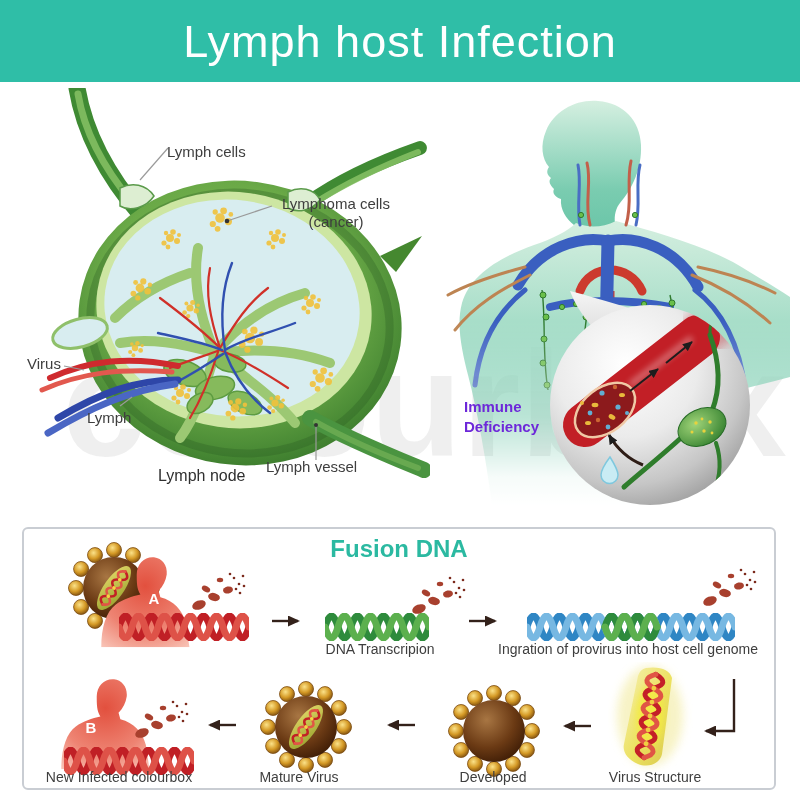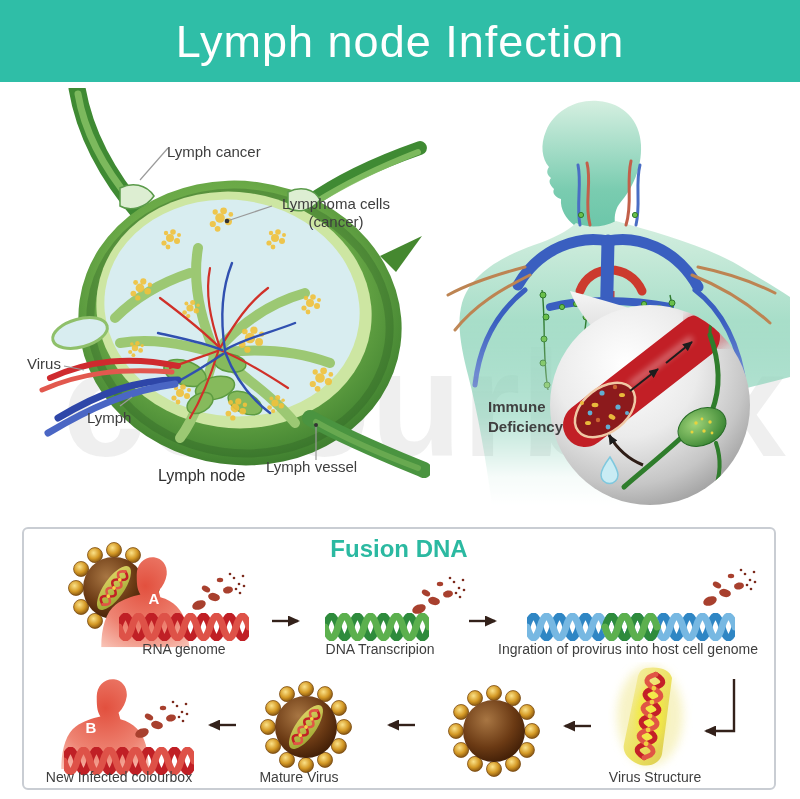--- a/index.html
+++ b/index.html
@@ -156,21 +156,21 @@
       <circle cx="3" cy="-6" r="2.8"></circle>
             <circle cx="-4" cy="-5" r="2.2"></circle>
             <circle cx="9" cy="-3" r="2"></circle>
             <circle cx="-2" cy="9" r="2.4"></circle>
     </g>
   </symbol>
 </defs>
 </svg>
 
 <div class="abs" id="title-bar"></div>
-<div class="abs" id="title-text">Lymph node Infection</div>
+<div class="abs" id="title-text">Lymph host Infection</div>
 
 <div class="abs" id="watermark">colourbox</div>
 
 <svg class="abs" style="left:20px;top:88px" width="410" height="415" viewBox="0 0 410 415">
 
   <path d="M57,0 C64,42 85,85 122,128" fill="none" stroke="#3f8a33" stroke-width="17" stroke-linecap="round"></path>
   <path d="M58,6 C64,42 82,78 112,114" fill="none" stroke="#8cc468" stroke-width="7" stroke-linecap="round" opacity="0.8"></path>
   <path d="M400,60 C360,74 320,92 288,115" fill="none" stroke="#3f8a33" stroke-width="14" stroke-linecap="round"></path>
   <path d="M398,64 C362,78 328,94 296,114" fill="none" stroke="#8cc468" stroke-width="6" stroke-linecap="round" opacity="0.8"></path>
 
@@ -245,21 +245,21 @@
     <path d="M148,60 L120,92"></path>
     <path d="M252,118 L207,133"></path>
     <path d="M44,278 L64,282"></path>
     <path d="M100,318 L112,309"></path>
     <path d="M296,338 L296,372"></path>
   </g>
   <circle cx="207" cy="133" r="2.3" fill="#333"></circle>
   <circle cx="296" cy="337" r="2" fill="#333"></circle>
 </svg>
 
-<div class="abs lbl" style="left:167px;top:143px">Lymph cancer</div>
+<div class="abs lbl" style="left:167px;top:143px">Lymph cells</div>
 <div class="abs lbl center" style="left:266px;top:195px;width:140px">
   <span>Lymphoma cells</span><br>
   <span>(cancer)</span>
 </div>
 <div class="abs lbl" style="left:27px;top:355px">Virus</div>
 <div class="abs lbl" style="left:87px;top:409px">Lymph</div>
 <div class="abs lbl-bold" style="left:158px;top:467px">Lymph node</div>
 <div class="abs lbl" style="left:266px;top:458px">Lymph vessel</div>
 
 <svg class="abs" style="left:430px;top:95px" width="360" height="410" viewBox="0 0 360 410">
@@ -377,21 +377,21 @@
             <circle cx="282" cy="338" r="1.4"></circle>
           </g>
     </g>
 
     <path d="M180,362 c5,8 8,13 8,18 a8.5,8.5 0 1 1 -17,0 c0,-5 3,-10 9,-18 z" fill="#c9ecf4" stroke="#7fc8de" stroke-width="1.5"></path>
 
     <path d="M213,370 C198,364 186,352 179,340" stroke="#2e1d16" stroke-width="3" fill="none" marker-end="url(#arrowB)"></path>
   </g>
 </svg>
 
-<div class="abs" style="left:488px;top:397px;font-size:15px;font-weight:bold;color:#404040;line-height:1.3">
+<div class="abs" style="left:464px;top:397px;font-size:15px;font-weight:bold;color:#6d28d9;line-height:1.3">
   <span>Immune</span><br>
   <span>Deficiency</span>
 </div>
 
 <div class="abs" id="fusion-panel">
   <div class="abs" id="fusion-title">Fusion DNA</div>
 
   <svg class="abs" style="left:40px;top:7px" width="100" height="100" viewBox="0 0 100 100">
     <use href="#sym-virus" width="100" height="100"></use>
         <use href="#sym-band" width="100" height="100"></use>
@@ -399,21 +399,20 @@
   <svg class="abs" style="left:70px;top:18px" width="100" height="105" viewBox="0 0 110 105">
     <use href="#sym-person" width="110" height="105"></use>
   </svg>
   <div class="abs badge" style="left:119px;top:61px">A</div>
   <svg class="abs" style="left:165px;top:40px" width="60" height="45" viewBox="0 0 60 45">
         <use href="#sym-cells" width="60" height="45"></use>
       </svg>
   <svg class="abs" style="left:95px;top:84px" width="130" height="28" viewBox="0 0 130 28">
         <use href="#sym-helix-red" width="130" height="28"></use>
       </svg>
-  <div class="abs fusion-lbl" style="left:60px;top:112px;width:200px">RNA genome</div>
 
   <svg class="abs" style="left:246px;top:84px" width="40" height="16" viewBox="0 0 40 16">
     <path d="M2,8 L28,8" stroke="#33211A" stroke-width="2.4" marker-end="url(#arrowD)" fill="none"></path>
   </svg>
 
   <svg class="abs" style="left:301px;top:84px" width="104" height="28" viewBox="0 0 104 28">
     <path d="M0,14 Q6.5,-8 13,14 Q19.5,36 26,14 Q32.5,-8 39,14 Q45.5,36 52,14 Q58.5,-8 65,14 Q71.5,36 78,14 Q84.5,-8 91,14 Q97.5,36 104,14" fill="none" stroke="#2e8b3c" stroke-width="7" stroke-linecap="round"></path>
     <path d="M0,14 Q6.5,36 13,14 Q19.5,-8 26,14 Q32.5,36 39,14 Q45.5,-8 52,14 Q58.5,36 65,14 Q71.5,-8 78,14 Q84.5,36 91,14 Q97.5,-8 104,14" fill="none" stroke="#5cb04e" stroke-width="7" stroke-linecap="round"></path>
   </svg>
   <svg class="abs" style="left:385px;top:44px" width="60" height="45" viewBox="0 0 60 45">
@@ -462,20 +461,21 @@
   </svg>
   <div class="abs fusion-lbl" style="left:175px;top:240px;width:200px">Mature Virus</div>
 
   <svg class="abs" style="left:353px;top:188px" width="40" height="16" viewBox="0 0 40 16">
     <path d="M38,8 L12,8" stroke="#33211A" stroke-width="2.4" marker-end="url(#arrowD)" fill="none"></path>
   </svg>
 
   <svg class="abs" style="left:420px;top:150px" width="100" height="100" viewBox="0 0 100 100">
     <use href="#sym-virus" width="100" height="100"></use>
   </svg>
+  <div class="abs fusion-lbl" style="left:369px;top:240px;width:200px">Developed</div>
 
   <svg class="abs" style="left:529px;top:189px" width="40" height="16" viewBox="0 0 40 16">
     <path d="M38,8 L12,8" stroke="#33211A" stroke-width="2.4" marker-end="url(#arrowD)" fill="none"></path>
   </svg>
 
   <svg class="abs" style="left:584px;top:133px" width="85" height="110" viewBox="0 0 85 110">
     <ellipse cx="42" cy="54" rx="33" ry="50" fill="#f6f1bc" opacity="0.85" filter="url(#blur6)"></ellipse>
     <path d="M38,6 C52,4 62,8 64,16 L54,92 C52,102 40,106 30,102 C20,98 14,90 16,82 L30,14 C32,9 34,7 38,6 Z" fill="url(#capsGrad)"></path>
     <ellipse cx="42" cy="54" rx="14" ry="30" fill="#f4ec3e" opacity="0.8" filter="url(#blur4)"></ellipse>
     <g transform="rotate(8 42 54)">

